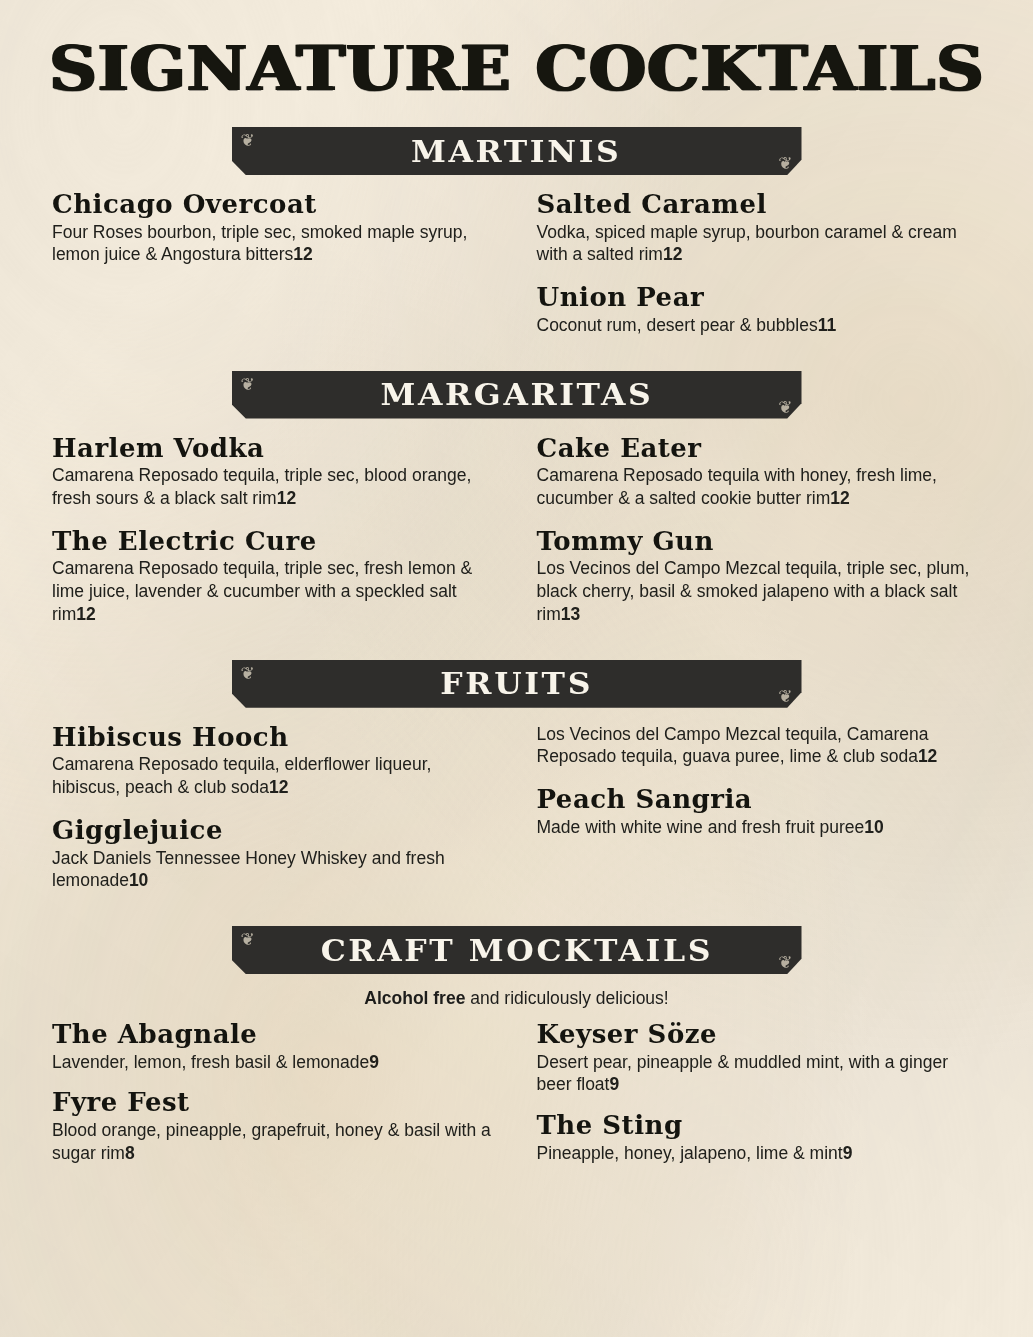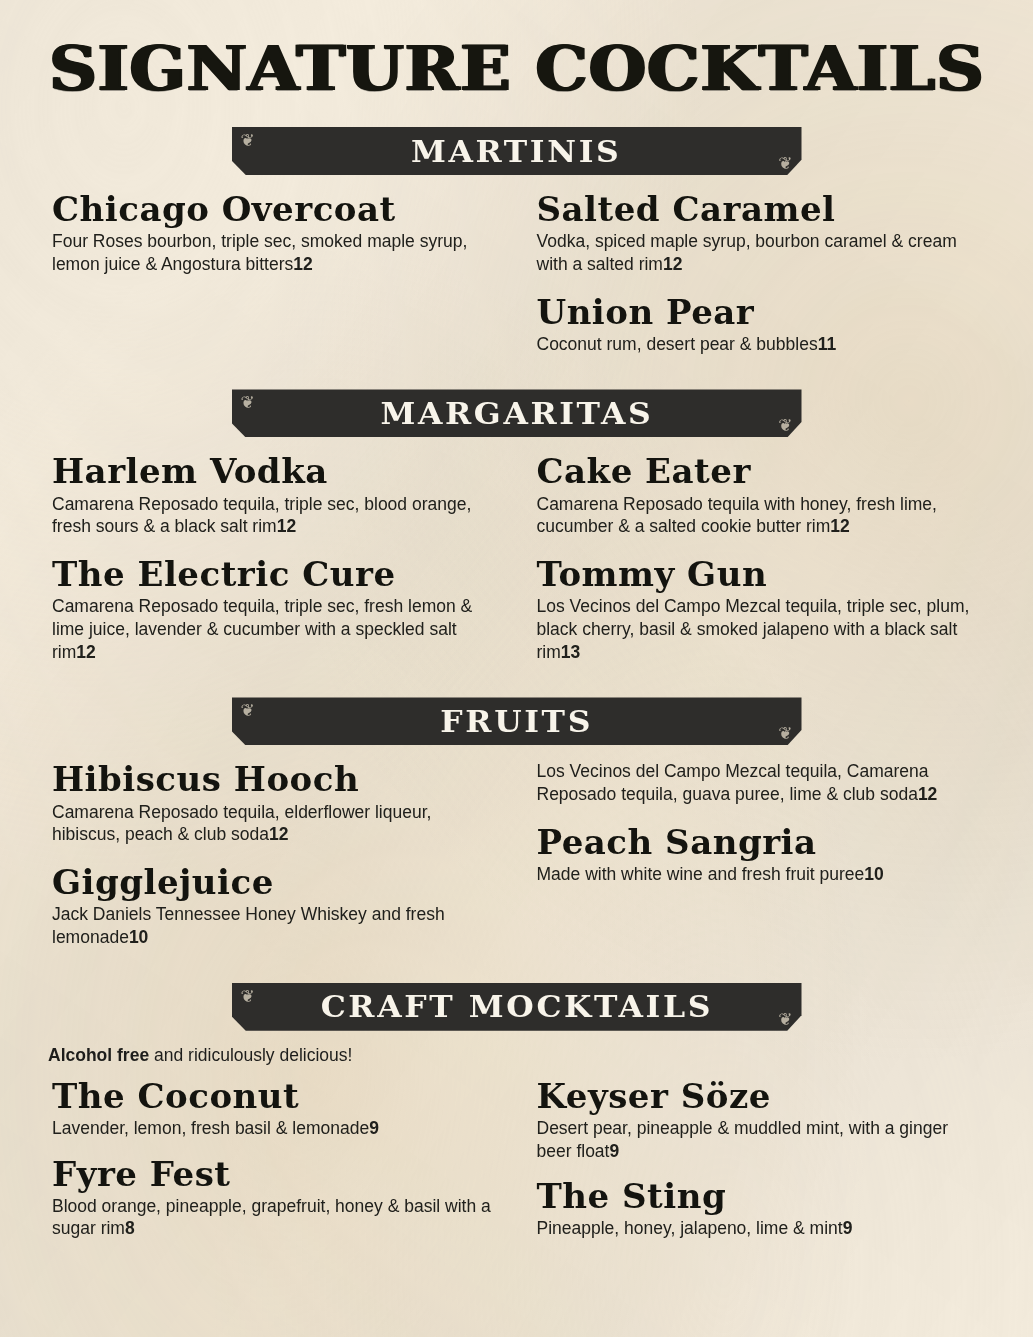--- a/index.html
+++ b/index.html
@@ -81,40 +81,41 @@
     position: absolute;
     color: #cfc7b6;
     font-size: 17px;
     line-height: 1;
     opacity: 0.85;
   }
   .band-orn.tl { left: 9px; top: 5px; }
   .band-orn.br { right: 9px; bottom: 3px; }
 
   .sub-note {
+    text-align: center;
     font-size: 17.5px;
     margin: 6px 0 10px 0;
     color: #1d1d1b;
   }
   .sub-note b { font-weight: bold; }
 
   .grid {
     display: grid;
     grid-template-columns: 1fr 1fr;
     column-gap: 40px;
     row-gap: 0px;
     padding: 0 4px;
   }
   .col { display: block; }
 
   .item { margin-bottom: 16px; }
   .item-name {
     font-family: "DejaVu Serif", serif;
     font-weight: bold;
-    font-size: 34px;
+    font-size: 26px;
     letter-spacing: 0.5px;
     line-height: 1.18;
     color: #14140f;
   }
   .item-desc {
     font-size: 17.5px;
     line-height: 1.3;
     color: #20201c;
     margin-top: 1px;
   }
@@ -254,21 +255,21 @@
         <span class="band-text">CRAFT MOCKTAILS</span>
         <span class="band-orn br">❦</span>
       </div>
     </div>
     <div class="sub-note">
       <b>Alcohol free</b><span> and ridiculously delicious!</span>
     </div>
     <div class="grid">
       <div class="col">
         <div class="item">
-          <div class="item-name">The Coconut</div>
+          <div class="item-name">The Abagnale</div>
           <div class="item-desc">
             <span>Lavender, lemon, fresh basil &amp; lemonade</span><span class="price">9</span>
           </div>
         </div>
         <div class="item">
           <div class="item-name">Fyre Fest</div>
           <div class="item-desc">
             <span>Blood orange, pineapple, grapefruit, honey &amp; basil with a sugar rim</span><span class="price">8</span>
           </div>
         </div>

